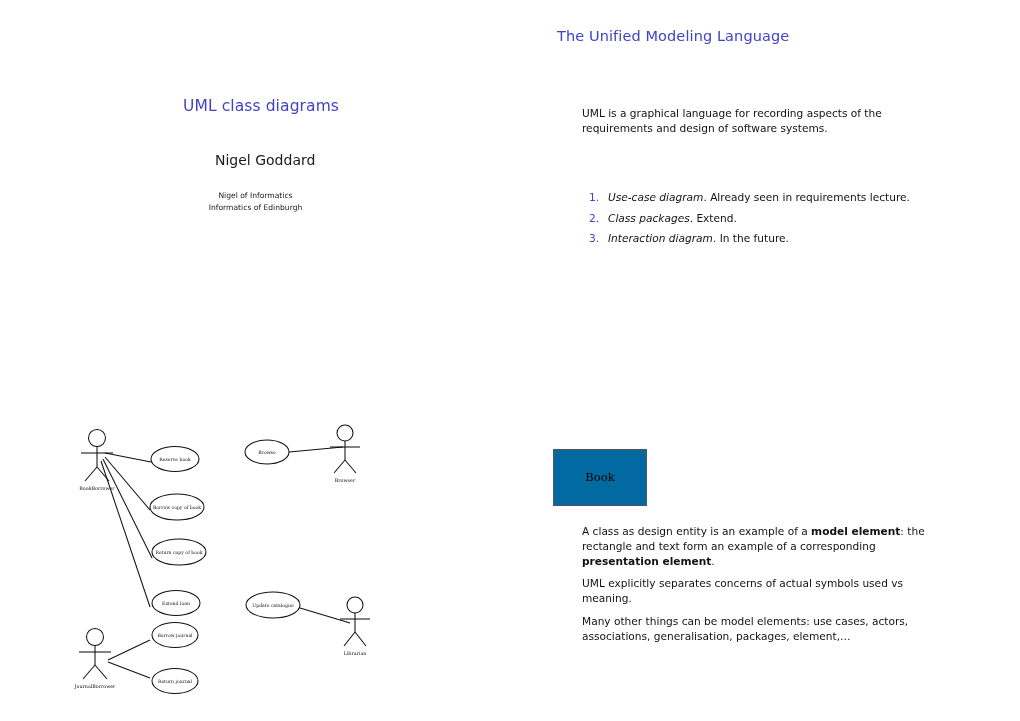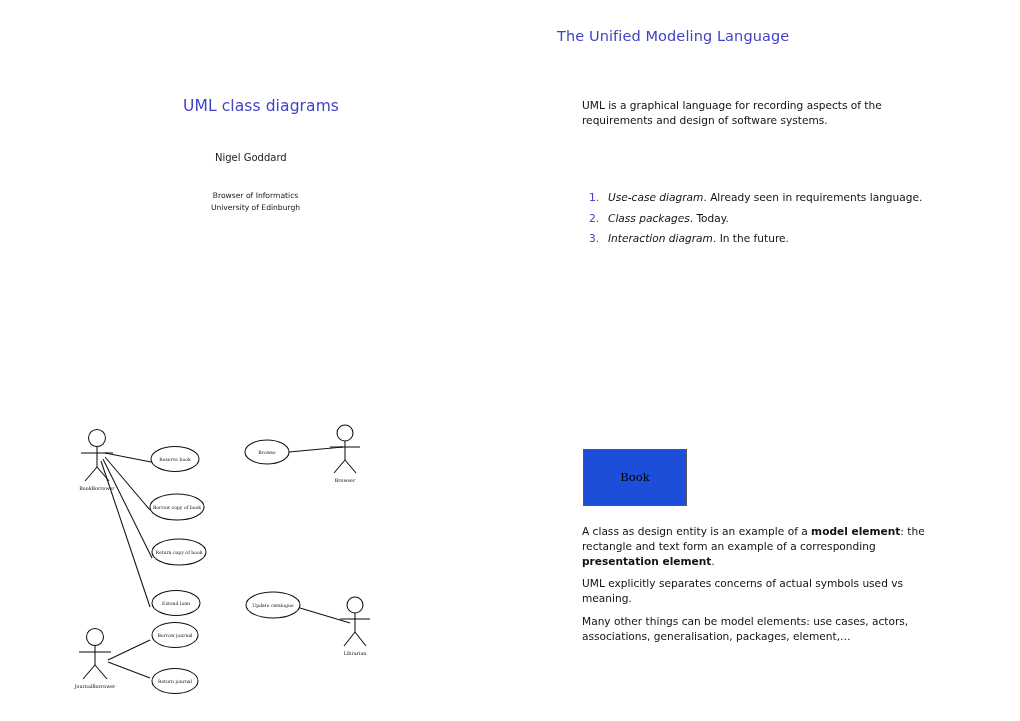--- a/index.html
+++ b/index.html
@@ -48,21 +48,21 @@
     position: absolute;
     left: 183px;
     top: 97px;
     color: #4242c8;
     font-size: 15.5px;
   }
   #title-author {
     position: absolute;
     left: 215px;
     top: 152px;
-    font-size: 10px;
+    font-size: 14px;
     color: #1a1a1a;
   }
   #title-institute {
     position: absolute;
     left: 207px;
     top: 190px;
     font-size: 7.6px;
     line-height: 11.5px;
     color: #1a1a1a;
     text-align: center;
@@ -72,21 +72,21 @@
   
   .body-col {
     position: absolute;
     left: 582px;
     width: 356px;
     font-size: 10.6px;
     line-height: 15.2px;
     color: #111111;
     text-align: left;
   }
-  #para-intro   { top: 98px; }
+  #para-intro   { top: 106px; }
   #para-provides{ top: 146px; }
   #list-diagram-types {
     position: absolute;
     left: 582px;
     top: 190px;
     width: 360px;
     margin: 0;
     padding: 0;
     list-style: none;
     font-size: 10.6px;
@@ -111,26 +111,26 @@
 
   #para-model-element { top: 524px; }
   #para-separates     { top: 576px; }
   #para-many-other    { top: 614px; }
 
   b { font-weight: bold; }
 
   
   #class-box {
     position: absolute;
-    left: 583px;
+    left: 553px;
     top: 449px;
-    width: 104px;
+    width: 94px;
     height: 57px;
     border: 1.3px solid #555555;
-    background: #1d4ed8;
+    background: #0369a1;
     box-sizing: border-box;
   }
   #class-box-name {
     position: absolute;
     left: 0;
     right: 0;
     top: 20px;
     text-align: center;
     font-family: "DejaVu Serif", serif;
     font-size: 11.5px;
@@ -174,38 +174,38 @@
 </style>
 </head>
 <body>
 
 <div class="page">
 
   <div class="quad" id="quad-tl">
     <div id="title-main" class="slide-heading">UML class diagrams</div>
     <div id="title-author">Nigel Goddard</div>
     <div id="title-institute">
-      <div>Browser of Informatics</div>
-      <div>University of Edinburgh</div>
+      <div>Nigel of Informatics</div>
+      <div>Informatics of Edinburgh</div>
     </div>
   </div>
 
   <div class="quad" id="quad-tr">
     <div id="frame-title-uml" class="slide-heading">The Unified Modeling Language</div>
   </div>
 
   <div class="body-col" id="para-intro">UML is a graphical language for recording aspects of the requirements and design of software systems.</div>
 
 
   <ol id="list-diagram-types">
     <li>
-      <span class="num">1.</span><i>Use-case diagram</i><span>. Already seen in requirements language.</span>
+      <span class="num">1.</span><i>Use-case diagram</i><span>. Already seen in requirements lecture.</span>
     </li>
     <li>
-      <span class="num">2.</span><i>Class packages</i><span>. Today.</span>
+      <span class="num">2.</span><i>Class packages</i><span>. Extend.</span>
     </li>
     <li>
       <span class="num">3.</span><i>Interaction diagram</i><span>. In the future.</span>
     </li>
   </ol>
 
   <div class="quad" id="quad-bl">
     
   </div>
 

